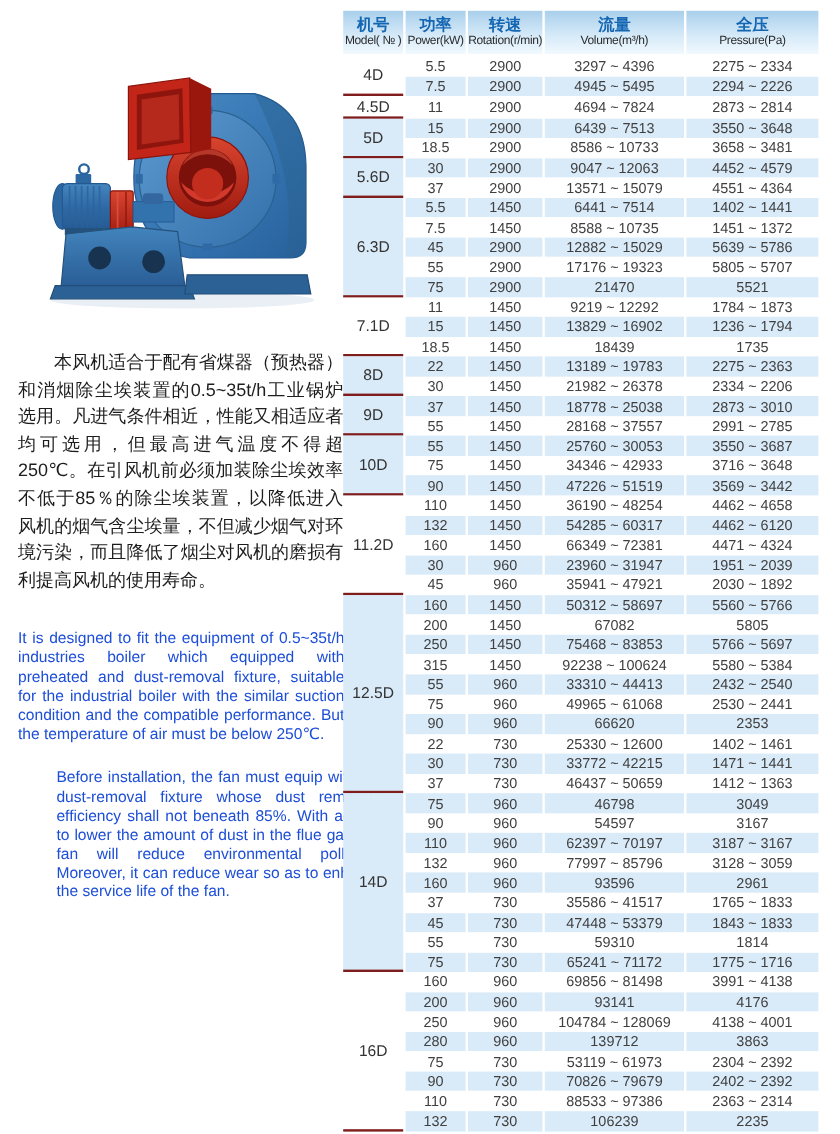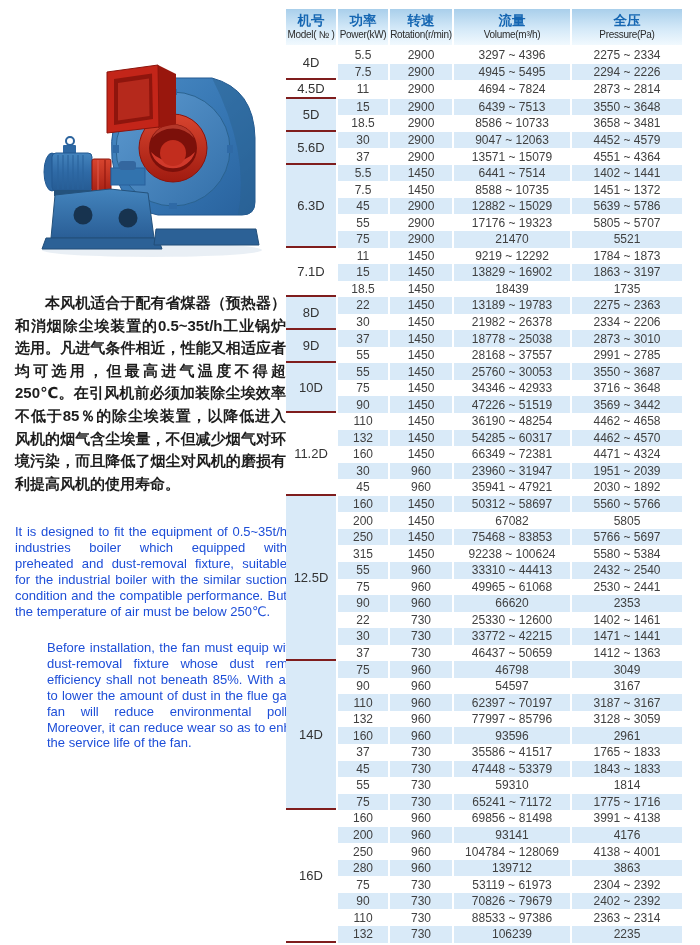--- a/index.html
+++ b/index.html
@@ -5,21 +5,21 @@
   html,body{margin:0;padding:0;background:#fff;}
   .page{
     position:relative;width:700px;height:945px;background:#fff;overflow:hidden;
     font-family:"Liberation Sans","DejaVu Sans",sans-serif;
   }
   
   .left-panel{position:absolute;left:0;top:0;width:298px;height:945px;background:#fff;}
   .fan-figure{position:absolute;left:6px;top:32px;width:284px;height:238px;}
   .cn-text{
     position:absolute;left:15px;top:292px;width:271px;
-    font-size:15px;font-weight:700;color:#1d1d1d;line-height:22.6px;
+    font-size:15px;font-weight:400;color:#1d1d1d;line-height:22.6px;
     text-align:justify;text-indent:2em;margin:0;
   }
   .en-text{
     position:absolute;left:15px;width:272px;
     font-size:13px;color:#1d4ed8;line-height:15.9px;text-align:justify;margin:0;
   }
   .en-text.p1{top:524px;}
   .en-text.p2{top:640px;margin-left:32px;}
   
   :root{
@@ -253,21 +253,21 @@
             <td rowspan="3" class="model">7.1D</td>
             <td>11</td>
             <td>1450</td>
             <td>9219 ~ 12292</td>
             <td>1784 ~ 1873</td>
           </tr>
           <tr class="band">
             <td>15</td>
             <td>1450</td>
             <td>13829 ~ 16902</td>
-            <td>1863 ~ 3197</td>
+            <td>1236 ~ 1794</td>
           </tr>
           <tr class="plain">
             <td>18.5</td>
             <td>1450</td>
             <td>18439</td>
             <td>1735</td>
           </tr>
           <tr class="band">
             <td rowspan="2" class="model">8D</td>
             <td>22</td>
@@ -317,21 +317,21 @@
             <td rowspan="5" class="model">11.2D</td>
             <td>110</td>
             <td>1450</td>
             <td>36190 ~ 48254</td>
             <td>4462 ~ 4658</td>
           </tr>
           <tr class="band">
             <td>132</td>
             <td>1450</td>
             <td>54285 ~ 60317</td>
-            <td>4462 ~ 4570</td>
+            <td>4462 ~ 6120</td>
           </tr>
           <tr class="plain">
             <td>160</td>
             <td>1450</td>
             <td>66349 ~ 72381</td>
             <td>4471 ~ 4324</td>
           </tr>
           <tr class="band">
             <td>30</td>
             <td>960</td>

